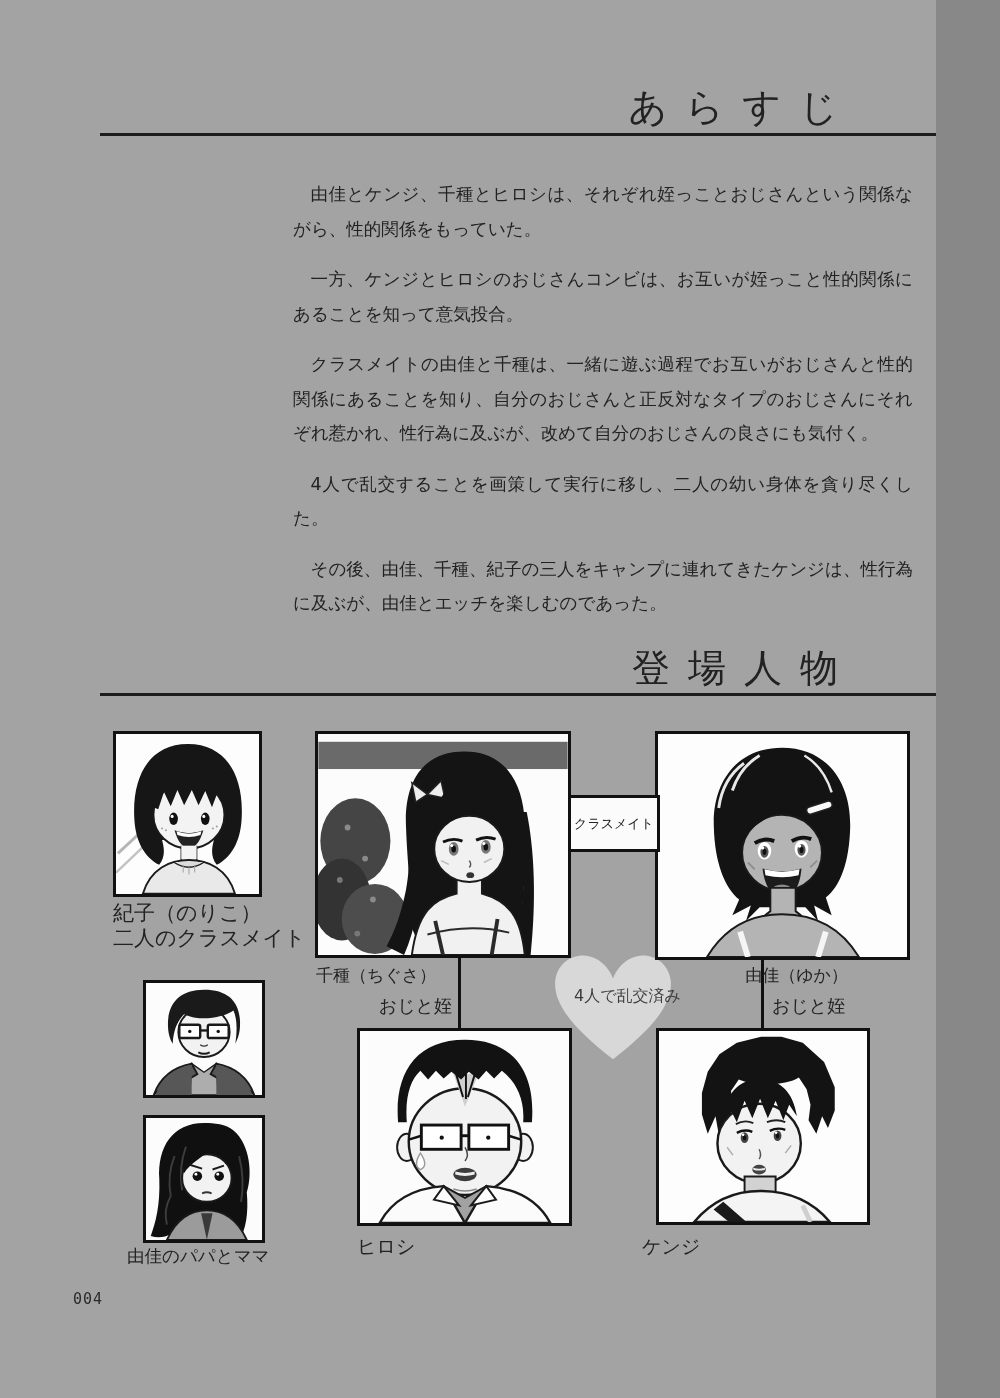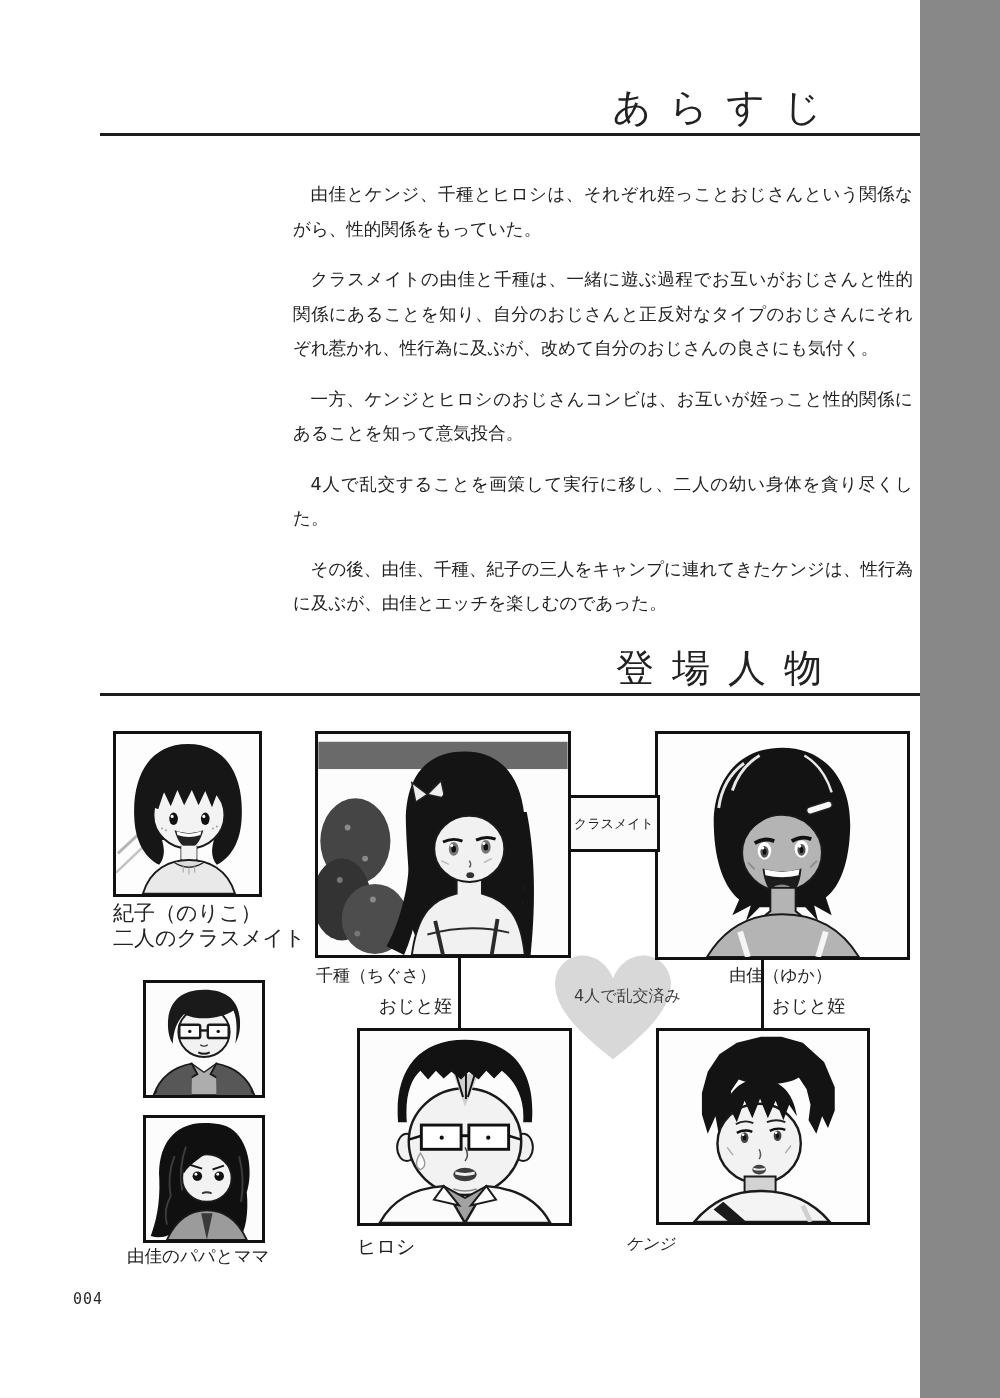--- a/index.html
+++ b/index.html
@@ -1,20 +1,21 @@
 <!DOCTYPE html>
 <html><head>
 <meta charset="utf-8">
 <style>
   html,body { margin:0; padding:0; background:#888; }
   .page {
     position:relative; width:920px; height:1398px;
-    background:#ffffff; overflow:hidden;
+    background:#a3a3a3; overflow:hidden;
     font-family:"DejaVu Sans","Liberation Sans",sans-serif;
     color:#1a1a1a;
+    padding-left:16px;
   }
   .section-title {
     position:absolute; right:80px;
     font-size:38px; letter-spacing:18px; font-weight:500; color:#222;
     white-space:nowrap;
   }
   .rule { position:absolute; left:100px; width:885px; height:3px; background:#1c1c1c; }
   .synopsis-text {
     position:absolute; left:277px; top:161px; width:652px;
     font-size:17.5px; line-height:34.5px; color:#222;
@@ -48,22 +49,22 @@
 </head>
 <body>
 
 <div class="page">
 
   <div class="section-title" style="top:82px;">あらすじ</div>
   <div class="rule" style="top:133px;"></div>
 
   <div class="synopsis-text">
     <p>由佳とケンジ、千種とヒロシは、それぞれ姪っことおじさんという関係ながら、性的関係をもっていた。</p>
+    <p>一方、ケンジとヒロシのおじさんコンビは、お互いが姪っこと性的関係にあることを知って意気投合。</p>
     <p>クラスメイトの由佳と千種は、一緒に遊ぶ過程でお互いがおじさんと性的関係にあることを知り、自分のおじさんと正反対なタイプのおじさんにそれぞれ惹かれ、性行為に及ぶが、改めて自分のおじさんの良さにも気付く。</p>
-    <p>一方、ケンジとヒロシのおじさんコンビは、お互いが姪っこと性的関係にあることを知って意気投合。</p>
     <p>4人で乱交することを画策して実行に移し、二人の幼い身体を貪り尽くした。</p>
     <p>その後、由佳、千種、紀子の三人をキャンプに連れてきたケンジは、性行為に及ぶが、由佳とエッチを楽しむのであった。</p>
   </div>
 
   <div class="section-title" style="top:643px;">登場人物</div>
   <div class="rule" style="top:693px;"></div>
 
   <div class="vline" style="left:458px; top:955px; height:75px;"></div>
   <div class="vline" style="left:761px; top:957px; height:72px;"></div>
 
@@ -263,17 +264,17 @@
       <path d="M70 120 L76 128 M136 118 L130 126" stroke="#aaa" stroke-width="1.5" fill="none"></path>
       <path d="M103 122 Q106 128 103 132" stroke="#555" stroke-width="1.5" fill="none"></path>
       <ellipse cx="103" cy="143" rx="7" ry="5" fill="#444"></ellipse>
       <path d="M97 141 Q103 143 109 141 L109 143 Q103 145 97 143 Z" fill="#eee"></path>
       <path d="M88 150 L88 178 L120 178 L120 150 Z" fill="#d2d2d2" stroke="#1a1a1a" stroke-width="2"></path>
       <path d="M36 197 C56 173 80 165 104 165 C130 165 156 173 176 197 Z" fill="#f4f4f4" stroke="#1a1a1a" stroke-width="2.5"></path>
       <path d="M56 184 L72 197 L90 197 L66 176 Z" fill="#1a1a1a"></path>
       <path d="M148 180 L156 197" stroke="#cfcfcf" stroke-width="5" fill="none"></path>
     </svg>
   </div>
-  <div class="plabel" style="left:626px; top:1234px; font-size:16px;font-style:italic;">ケンジ</div>
+  <div class="plabel" style="left:642px; top:1234px; font-size:19px;">ケンジ</div>
 
   <div class="page-number">004</div>
 
 </div>
 
 </body></html>

